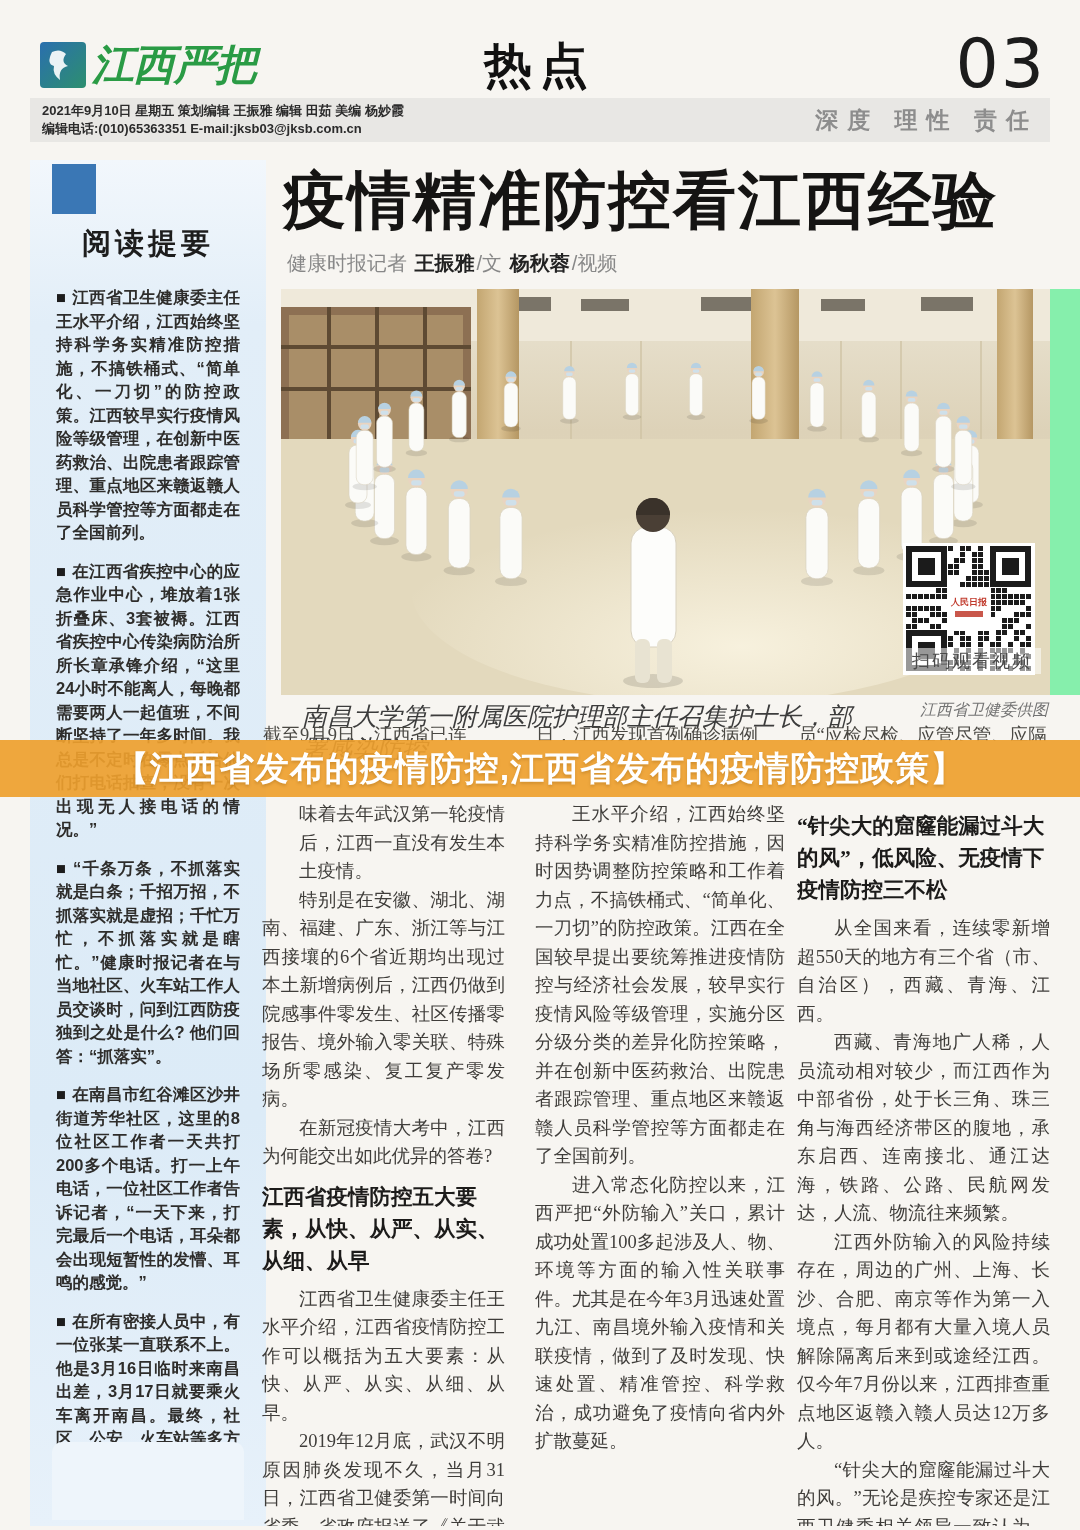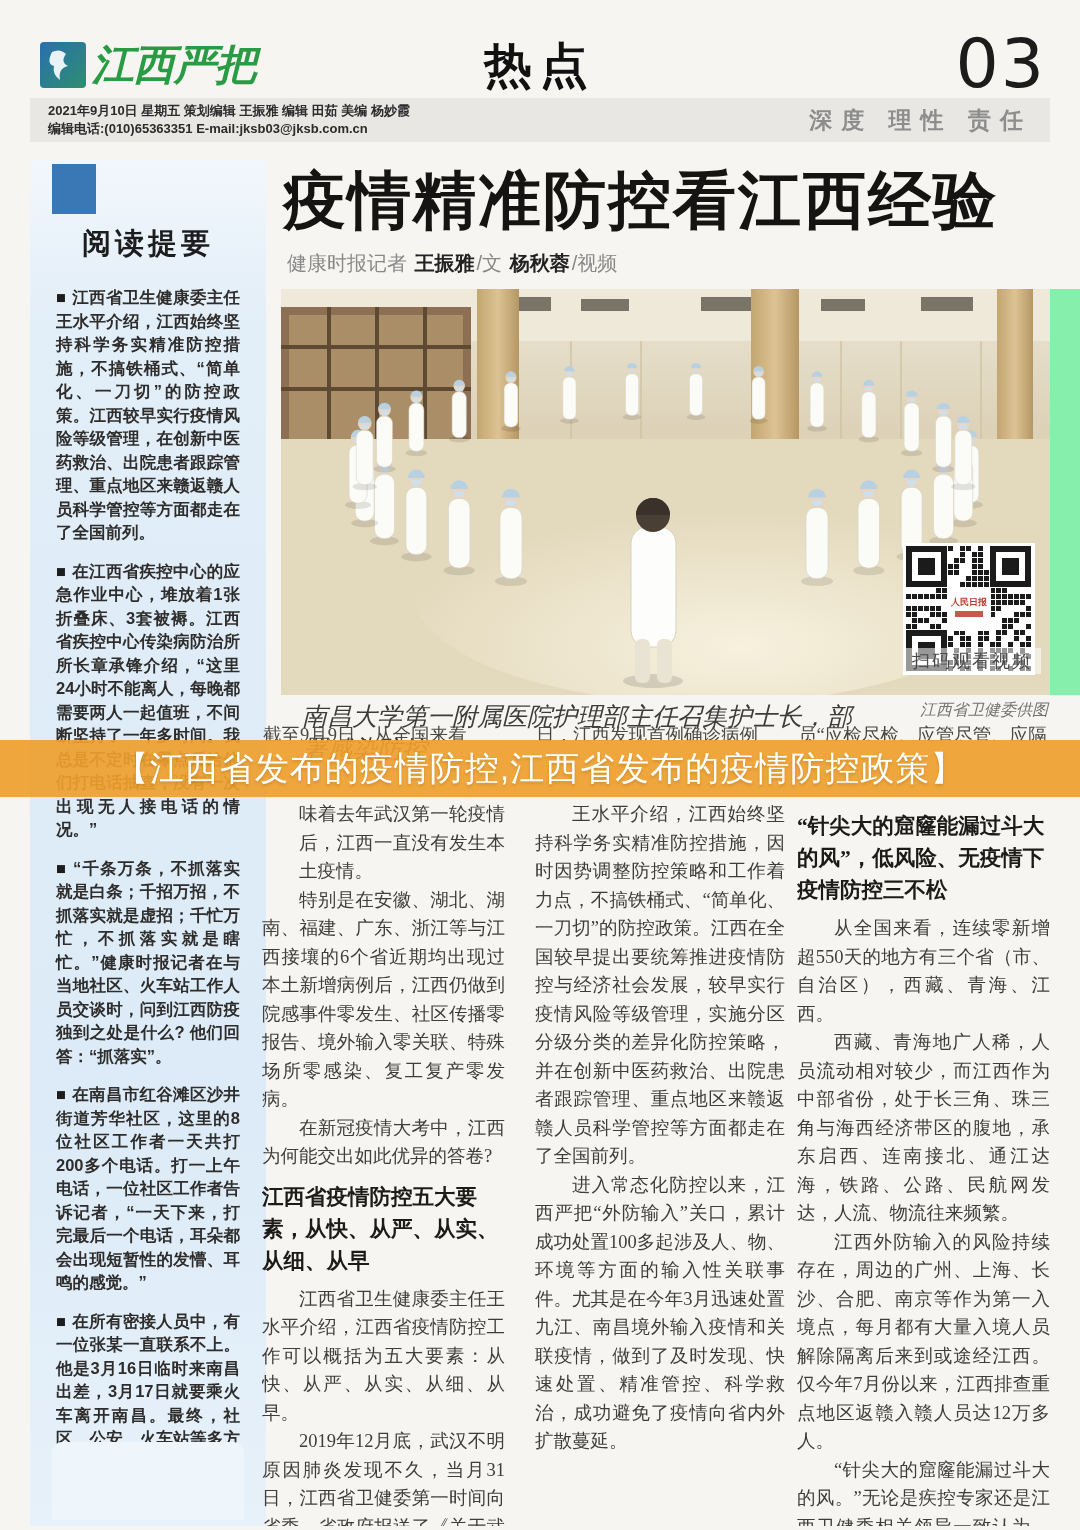--- a/index.html
+++ b/index.html
@@ -11,21 +11,21 @@
   .logo-box{left:40px;top:36px;width:240px;height:58px;display:flex;align-items:center;gap:6px;}
   .logo-icon{width:46px;height:46px;background:linear-gradient(135deg,#2a6fae,#2d8f6f);
              border-radius:4px;position:relative;flex:0 0 auto;}
   .logo-text{font-family:"Liberation Serif",serif;font-style:italic;font-weight:bold;
              font-size:42px;color:#2a9b45;letter-spacing:-1px;white-space:nowrap;}
   .section-title{left:0;top:34px;width:1080px;text-align:center;font-size:48px;font-weight:900;
                  letter-spacing:8px;color:#111;}
   .page-number{right:34px;top:24px;font-size:68px;color:#1c1c1c;font-family:"DejaVu Sans",sans-serif;
                font-weight:500;letter-spacing:2px;}
   .gray-band{left:30px;top:98px;width:1020px;height:44px;background:#e8e7e4;
-             display:flex;justify-content:space-between;align-items:center;padding:0 18px;box-sizing:border-box;}
+             display:flex;justify-content:space-between;align-items:center;padding:0 12px;box-sizing:border-box;}
   .info-lines{font-size:13px;color:#2b2b2b;line-height:18px;font-weight:bold;}
   .slogan{font-size:23px;color:#8d8d8d;letter-spacing:9px;font-weight:bold;}
 
   
   .headline{left:283px;top:158px;width:770px;font-size:63px;font-weight:900;color:#151413;
             letter-spacing:2px;white-space:nowrap;}
   .byline{left:287px;top:250px;font-size:20px;color:#888;}
   .byline b{color:#222;margin:0 2px;}
 
   
@@ -48,21 +48,21 @@
   .caption{left:302px;top:700px;width:560px;font-family:"Liberation Serif",serif;font-style:italic;
            font-size:25px;color:#3c3c3c;}
   .credit{left:880px;top:700px;width:168px;text-align:right;font-family:"Liberation Serif",serif;
           font-size:16px;color:#737373;font-style:italic;}
 
   
   .frag{top:722px;height:19px;font-family:"Liberation Serif",serif;font-size:18.5px;color:#4a4843;
         white-space:nowrap;overflow:hidden;}
   .overlay-band{left:0;top:740px;width:1080px;height:57px;background:rgba(238,159,46,0.92);
                 display:flex;align-items:center;justify-content:center;z-index:5;}
-  .overlay-band span{color:#fff;font-size:34px;font-weight:400;letter-spacing:1px;
+  .overlay-band span{color:#fff;font-size:34px;font-weight:700;letter-spacing:1px;
                      text-shadow:0 2px 3px rgba(120,70,0,0.25);white-space:nowrap;}
 
   
   .col{top:800px;height:726px;overflow:hidden;font-family:"Liberation Serif",serif;
        font-size:18.5px;line-height:28.5px;color:#3f3d3a;text-align:justify;}
   .col p{margin:0;text-indent:2em;}
   .col p.cont{text-indent:0;margin-left:37px;}
   .col h3{font-family:Liberation Serif, serif;font-size:21.5px;line-height:32px;
           font-weight:900;color:#1c1b1a;margin:10px 0 8px 0;text-align:left;}
   #col1{left:262px;width:243px;}
@@ -392,21 +392,21 @@
       <text x="688" y="316" font-size="9" fill="#c0392b" text-anchor="middle" font-weight="bold">人民日报</text>
       <rect x="674" y="322" width="28" height="6" fill="#c0392b" opacity="0.85"></rect>
     </g>
   </svg>
 </div>
 <div class="abs qr-label">扫码观看视频</div>
 
 <div class="abs caption">南昌大学第一附属医院护理部主任召集护士长，部署感染防控。</div>
 <div class="abs credit">江西省卫健委供图</div>
 
-<div class="abs frag" style="left:263px;width:244px;">截至9月9日，从全国来看</div>
+<div class="abs frag" style="left:263px;width:244px;">截至9月9日，江西省已连</div>
 <div class="abs frag" style="left:536px;width:250px;">日，江西发现首例确诊病例</div>
 <div class="abs frag" style="left:798px;width:252px;">员“应检尽检、应管尽管、应隔</div>
 
 <div class="abs overlay-band">
   <span>【江西省发布的疫情防控,江西省发布的疫情防控政策】</span>
 </div>
 
 <div id="col1" class="abs col">
   <p class="cont">味着去年武汉第一轮疫情后，江西一直没有发生本土疫情。</p>
   <p>特别是在安徽、湖北、湖南、福建、广东、浙江等与江西接壤的6个省近期均出现过本土新增病例后，江西仍做到院感事件零发生、社区传播零报告、境外输入零关联、特殊场所零感染、复工复产零发病。</p>

